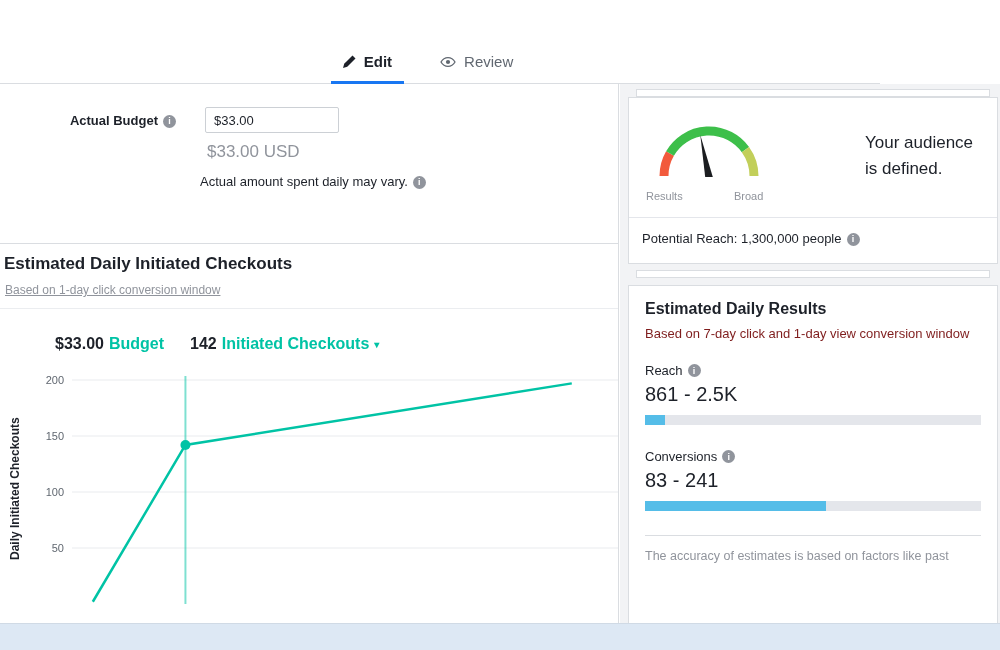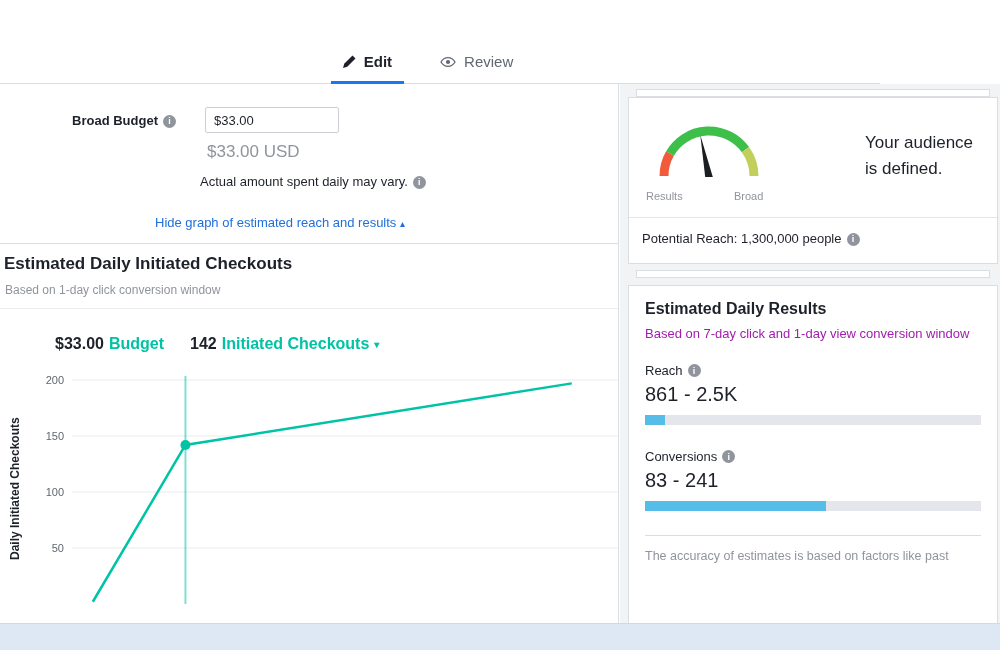--- a/index.html
+++ b/index.html
@@ -26,21 +26,21 @@
   .budget-input{position:absolute;top:23px;left:205px;width:116px;height:24px;
                 border:1px solid #ccd0d5;border-radius:2px;padding:0 8px;font-size:13px;
                 color:#1d2129;font-family:inherit;}
   .budget-converted{position:absolute;top:58px;left:207px;font-size:17px;color:#90949c;text-align:center;}
   .budget-note{position:absolute;top:90px;left:200px;font-size:13px;}
   .hide-link{position:absolute;top:131px;left:155px;font-size:13px;color:var(--link-blue);cursor:pointer;}
   .caret{font-size:10px;}
 
   .section-head{position:absolute;top:159px;left:0;right:0;height:65px;border-bottom:1px solid #ebedf0;padding-left:20px;}
   .section-title{position:absolute;top:11px;left:4px;font-size:17px;font-weight:bold;}
-  .section-sub{position:absolute;top:40px;left:5px;font-size:12px;color:#90949c;}
+  .section-sub{position:absolute;top:40px;left:5px;font-size:12px;color:#90949c;text-decoration:underline;}
 
   .chart-block{position:absolute;top:224px;left:0;right:0;bottom:0;}
   .legend{position:absolute;top:27px;left:55px;display:flex;gap:26px;font-size:16px;font-weight:bold;}
   .legend-group{display:flex;gap:5px;align-items:center;}
   .teal{color:var(--accent-teal);}
   .ylabel{position:absolute;left:8px;top:66px;height:230px;display:flex;align-items:center;
           justify-content:center;writing-mode:vertical-rl;transform:rotate(180deg);
           font-size:12px;font-weight:bold;color:#1d2129;}
   .chart-svg{position:absolute;top:60px;left:30px;}
 
@@ -57,21 +57,21 @@
   .seg-green{stroke:var(--gauge-green);}
   .seg-yellow{stroke:var(--gauge-yellow);}
   .gauge-label-left{position:absolute;left:17px;top:92px;font-size:11px;color:#90949c;}
   .gauge-label-right{position:absolute;left:105px;top:92px;font-size:11px;color:#90949c;}
   .audience-msg{position:absolute;right:8px;top:32px;width:124px;font-size:17px;line-height:1.5;}
   .card1-divider{position:absolute;left:0;right:0;top:119px;border-top:1px solid #e4e6eb;}
   .potential-reach{position:absolute;left:13px;top:133px;font-size:13px;}
 
   .card2{height:368px;margin-top:7px;padding:14px 16px;}
   .card2 h3{margin:0 0 7px;font-size:16px;font-weight:bold;}
-  .card2 .sub{font-size:13px;color:#a21caf;line-height:1.38;margin-bottom:20px;width:330px;}
+  .card2 .sub{font-size:13px;color:#7f1d1d;line-height:1.38;margin-bottom:20px;width:330px;}
   .metric-label{font-size:13px;margin-bottom:5px;}
   .metric-value{font-size:20px;margin-bottom:9px;}
   .bar{height:10px;background:var(--bar-track);margin-bottom:24px;position:relative;}
   .bar-fill{position:absolute;left:0;top:0;bottom:0;background:var(--bar-blue);}
   .card2-divider{border-top:1px solid #dadde1;margin-top:24px;}
   .disclaimer{font-size:12.5px;color:#90949c;margin-top:13px;}
 
   .info{display:inline-flex;align-items:center;justify-content:center;width:13px;height:13px;
         border-radius:50%;background:#90949c;color:#fff;font-size:9px;font-weight:bold;
         margin-left:5px;vertical-align:1px;cursor:pointer;}
@@ -99,30 +99,26 @@
         </svg>
         <span>Review</span>
       </div>
     </div>
   </div>
 
   <div class="left-col">
 
     <div class="budget-panel">
       <div class="budget-label">
-        <span>Broad Budget</span><span class="info">i</span>
+        <span>Actual Budget</span><span class="info">i</span>
       </div>
       <input class="budget-input" value="$33.00" style="">
       <div class="budget-converted">$33.00 USD</div>
       <div class="budget-note">
         <span>Actual amount spent daily may vary.</span><span class="info">i</span>
-      </div>
-      <div class="hide-link">
-        <span>Hide graph of estimated reach and results</span>
-        <span class="caret">▴</span>
       </div>
     </div>
 
     <div class="section-head">
       <div class="section-title">Estimated Daily Initiated Checkouts</div>
       <div class="section-sub">Based on 1-day click conversion window</div>
     </div>
 
     <div class="chart-block">
       <div class="legend">

